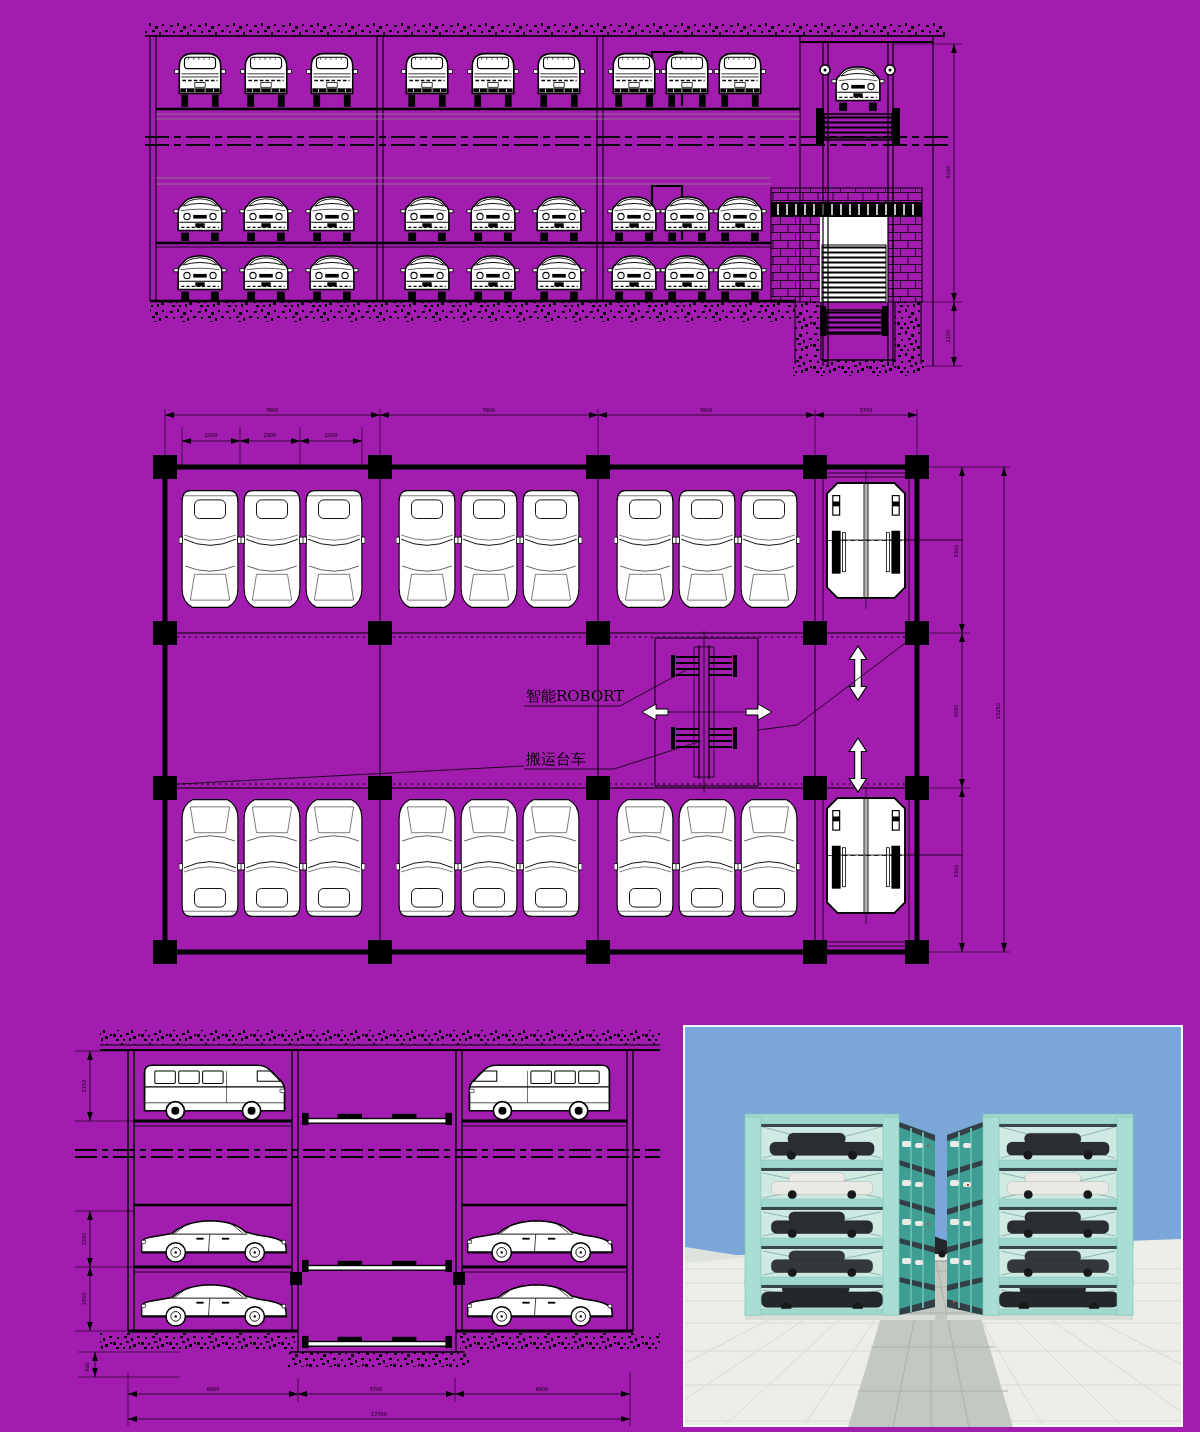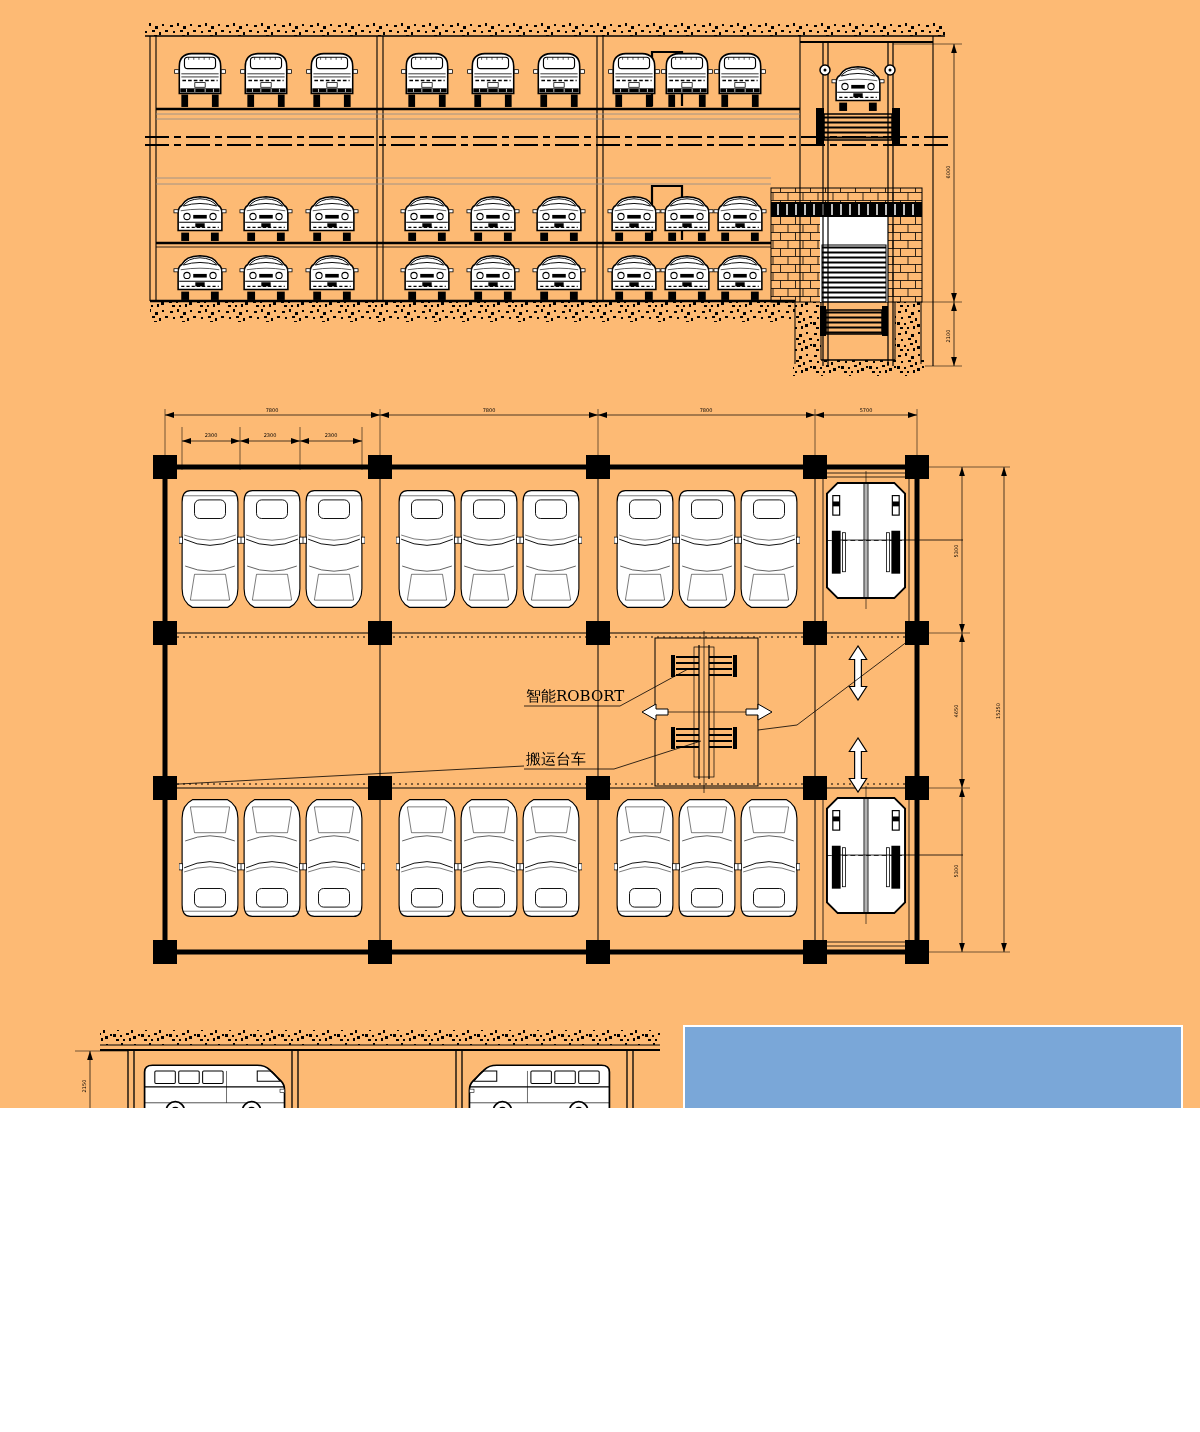--- a/index.html
+++ b/index.html
@@ -1,16 +1,16 @@
 <!DOCTYPE html>
 <html><head>
 <meta charset="utf-8">
 <style>
   html,body{margin:0;padding:0;background:#fff;}
-  #root{position:relative;width:1200px;height:1108px;background:#fdba74;overflow:hidden;
+  #root{position:relative;width:1200px;height:1432px;background:#a21caf;overflow:hidden;
         font-family:"DejaVu Sans",sans-serif;}
   svg{position:absolute;display:block;}
   .dim{stroke:#000;stroke-width:0.7;fill:none;marker-start:url(#ma);marker-end:url(#ma);}
   .ext{stroke:#000;stroke-width:0.55;fill:none;}
   .ln{stroke:#000;fill:none;}
   .dimtxt{font-size:5px;fill:#000;font-family:"DejaVu Sans",sans-serif;}
   .cjk{font-size:15px;fill:#000;font-family:"DejaVu Serif","DejaVu Sans",serif;}
 </style>
 </head>
 <body>

